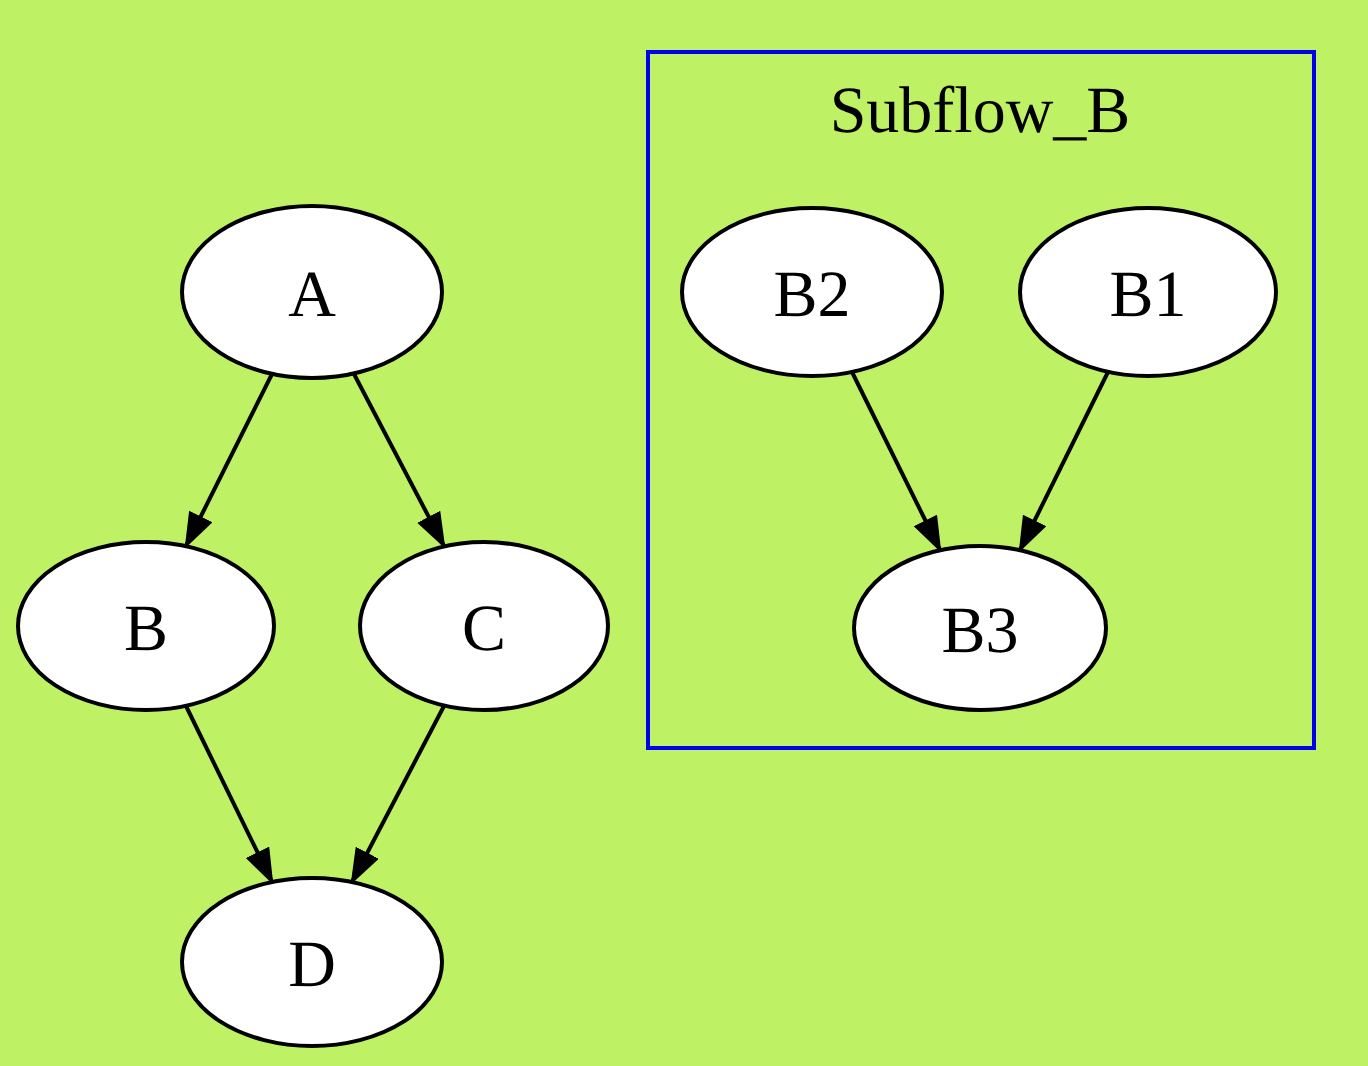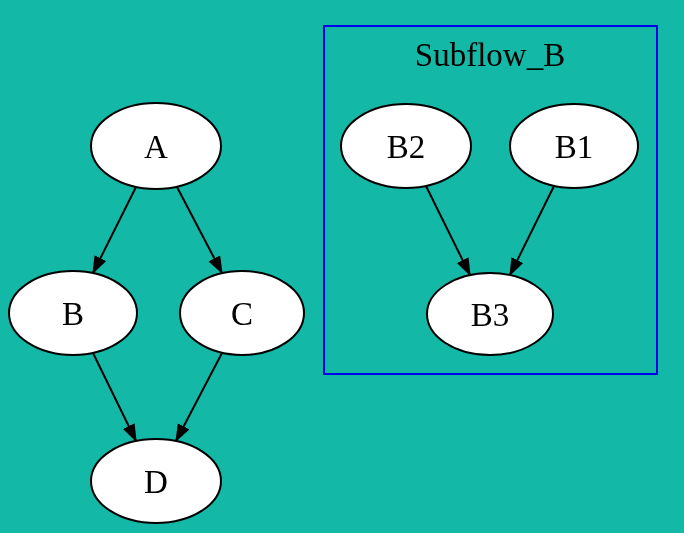--- a/index.html
+++ b/index.html
@@ -4,21 +4,21 @@
 <style>
   html, body {
     margin: 0;
     padding: 0;
     background: #ffffff;
   }
   .canvas {
     position: relative;
     width: 684px;
     height: 533px;
-    background: #14b8a6;
+    background: #bef264;
     overflow: hidden;
   }
   svg text {
     font-family: "Liberation Serif", "DejaVu Serif", serif;
     font-size: 33px;
     fill: #000000;
   }
   .node-shape {
     fill: #ffffff;
     stroke: #000000;

